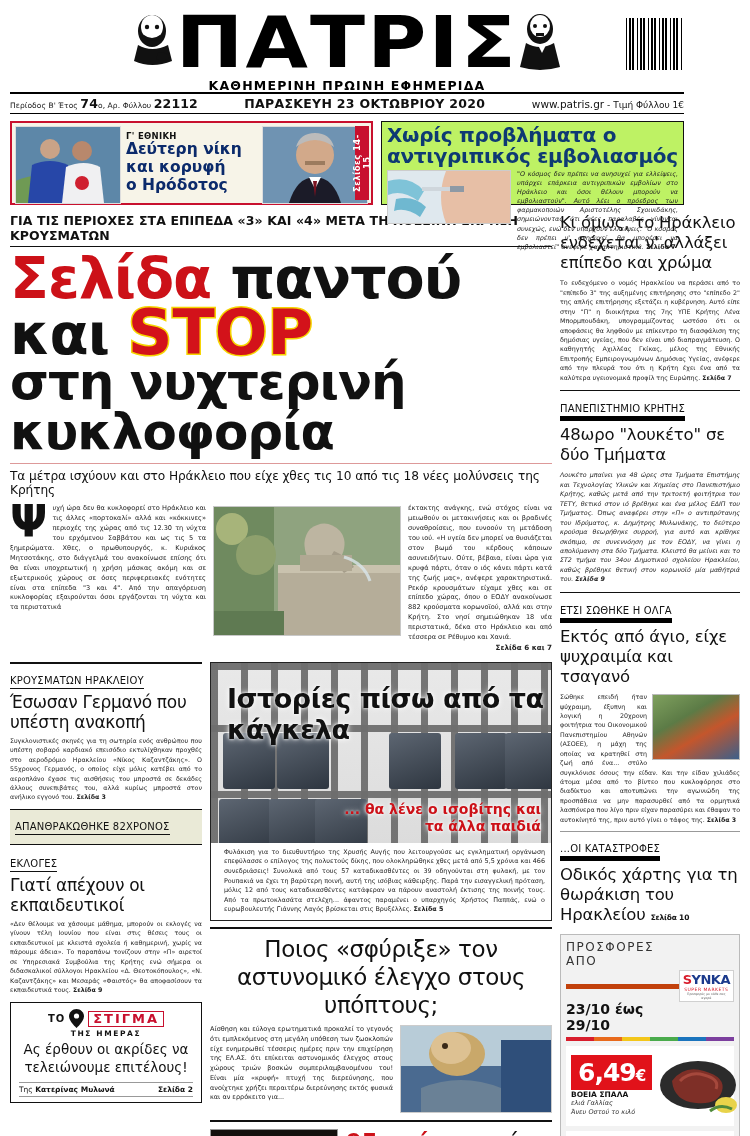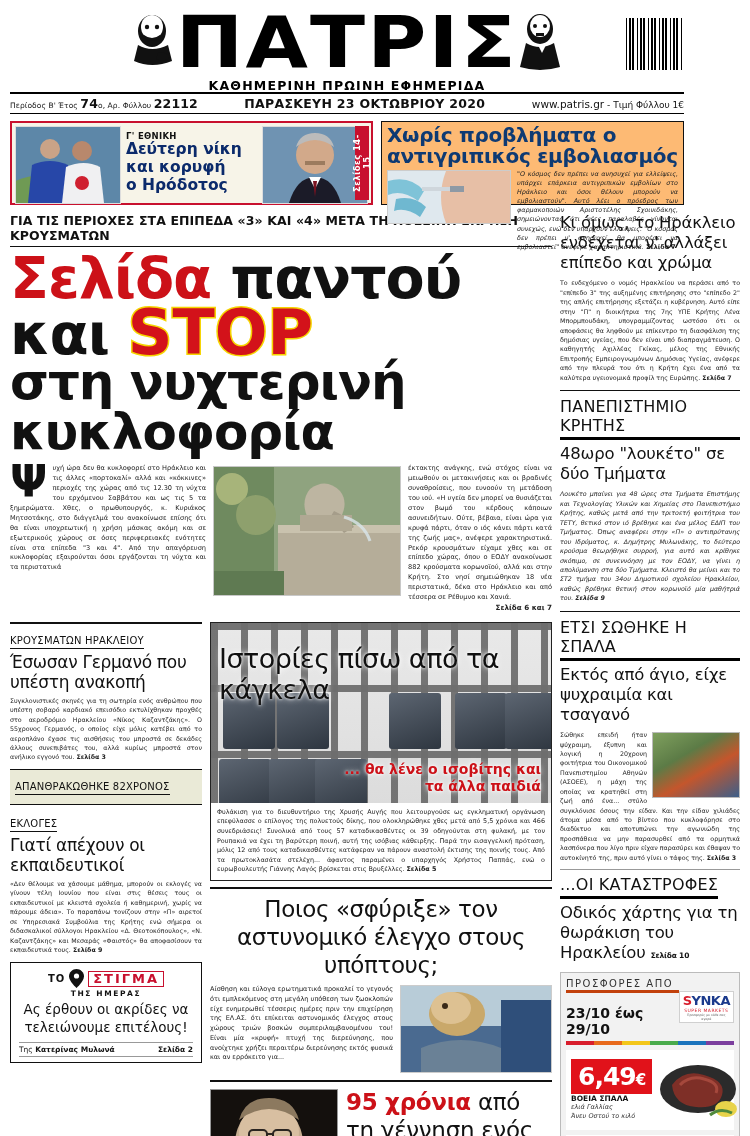--- a/index.html
+++ b/index.html
@@ -72,21 +72,21 @@
   .kicker-sm { font-size: 8.5px; font-weight: 700; letter-spacing: .3px; color:#111; margin-bottom: 0;}
   .teaser-h { font-size: 15.5px; font-weight: 700; color: #0b2a6b; line-height: 1.15; }
   .side-pages {
     writing-mode: vertical-rl; transform: rotate(180deg);
     background: #c8102e; color: #fff; font-size: 8.5px; font-weight: 700;
     padding: 2px 1px; text-align: center; letter-spacing: .4px;
     position: absolute; right: 2px; top: 3px; bottom: 3px; width: 12px;
     display:flex; align-items:center; justify-content:center;
   }
   .teaser-right {
-    border: 1.5px solid #111; background: #fdba74; flex: 1; height: 84px; box-sizing: border-box; padding: 3px 5px;
+    border: 1.5px solid #111; background: #bef264; flex: 1; height: 84px; box-sizing: border-box; padding: 3px 5px;
   }
   .tr-head { font-size: 20px; font-weight: 700; color: #0e3a73; line-height: 1.05; letter-spacing: -.3px; margin-bottom: 3px;}
   .tr-body { display: flex; gap: 6px; }
   .tr-img { width: 122px; height: 52px; flex: 0 0 122px; background: linear-gradient(150deg,#cfe3ee,#9dbfd4 55%,#e2c6b4 100%); border:1px solid #ccc; position:relative; overflow:hidden;}
   .tr-text { font-size: 6.4px; line-height: 1.42; color: #222; font-style: italic; text-align: justify; }
   .tr-text b { font-style: normal; }
 
   
   .grid { display: flex; gap: 8px; margin: 8px 10px 0 10px; }
   .col-main { width: 542px; flex: 0 0 542px; }
@@ -128,21 +128,21 @@
     position: relative; overflow: hidden; border: 1px solid #c8c8c8;
   }
   .pg-ref { font-weight: 700; font-size: 7.2px; }
   .right-align { text-align: right; }
 
   
   .r-head {
     font-size: 16.5px; font-weight: 400; line-height: 1.22; color:#111; letter-spacing:-.2px;
   }
   .r-kicker {
-    font-size: 16px; letter-spacing: .2px; border-bottom: 3px solid #000000;
+    font-size: 10px; letter-spacing: .2px; border-bottom: 5px solid #000000;
     padding-bottom: 2px; margin-bottom: 4px; display:inline-block;
   }
   .r-body { font-size: 6.3px; line-height: 1.5; text-align: justify; color:#222; margin-top: 5px; }
   .r-body.italic { font-style: italic; }
   .rule { border-top: 1.5px solid #111; margin: 8px 0 6px 0; }
   .rule-thin { border-top: 1px solid #999; margin: 7px 0 5px 0; }
   .r-photo {
     float: right; width: 86px; height: 64px; margin: 2px 0 3px 5px;
     background: linear-gradient(150deg,#7fa05e 0%,#5c7b46 35%,#c4562c 60%,#3d5f8a 100%);
     border:1px solid #bbb;
@@ -184,46 +184,46 @@
   .jail {
     height: 180px; position: relative; overflow: hidden;
     background: linear-gradient(180deg,#e9e9e9 0%,#dcdcdc 100%);
   }
   .bars {
     position:absolute; inset:0;
     background: repeating-linear-gradient(90deg, rgba(110,110,110,.95) 0 7px, rgba(255,255,255,0) 7px 30px);
   }
   .bars-h { position:absolute; left:0; right:0; height:7px; background: rgba(110,110,110,.95); }
   .feature-title {
-    position: absolute; left: 8px; top: 20px; font-size: 27px; font-weight: 400; color:#111;
+    position: absolute; left: 16px; top: 20px; font-size: 27px; font-weight: 700; color:#111;
     letter-spacing:-.5px; text-shadow: 0 0 3px #fff, 0 0 6px #fff;
   }
   .feature-sub {
     position: absolute; right: 10px; bottom: 8px; text-align: right;
     color:#cc1118; font-weight:700; font-size: 14px; line-height:1.2;
     text-shadow: 0 0 3px #fff, 0 0 6px #fff;
   }
   .mug { position: absolute; width: 52px; height: 56px; border-radius: 3px; background: linear-gradient(160deg,#5d6672,#2e3640); }
-  .feature-cap { font-size: 6.4px; line-height: 1.5; text-align: justify; padding: 5px 6px; color:#222;}
+  .feature-cap { font-size: 6.4px; line-height: 1.5; text-align: justify; padding: 5px 6px; color:#222;margin-left:7px;}
 
   .mid-block { border-top: 2px solid #111; margin-top: 6px; padding-top: 6px; }
   .mid-head { font-size: 23px; text-align: center; line-height: 1.22; color:#111; letter-spacing:-.4px;}
   .mid-flow { display:flex; gap: 7px; margin-top: 6px; }
   .mid-text { font-size: 6.5px; line-height: 1.5; text-align: justify; color:#222; flex:1;}
   .mid-photo { width: 150px; height: 86px; flex: 0 0 150px; background: linear-gradient(160deg,#c9a46b,#8a6a3e 45%,#2f4f7a 100%); border:1px solid #ccc;}
 
   .bottom-block { border-top: 2px solid #111; margin-top: 7px; padding-top: 7px; display:flex; gap: 8px; }
   .cd-cover { width: 126px; height: 126px; flex: 0 0 126px; background: linear-gradient(155deg,#2b2723,#0f0d0c 60%); border:1px solid #999; position:relative; overflow:hidden;}
   .b-head { font-size: 23px; line-height: 1.2; color:#111; letter-spacing:-.3px;}
   .b-head .red { color:#cc1118; font-weight:700; }
 
   
   .ad-super { border: 1px solid #bbb; margin-top: 8px; background: #f2f2f2; padding: 5px; }
   .ad-top { display:flex; align-items:center; justify-content:space-between; }
-  .ad-offers { font-size: 10px; letter-spacing: 1.5px; color:#333; border-bottom:3px solid #c2410c; padding-bottom:1px;}
+  .ad-offers { font-size: 12px; letter-spacing: 1.5px; color:#333; border-bottom:5px solid #c2410c; padding-bottom:16px;}
   .ad-dates { font-size: 14px; font-weight: 700; color:#111; margin-top:12px;}
   .synka {
     background:#fff; border:1px solid #d0d0d0; padding: 1px 3px; text-align:center;
   }
   .synka .w { font-size: 13px; font-weight: 700; color:#1b3a8c; letter-spacing:-.5px;}
   .synka .w span { color:#d81d2c; }
   .synka .s { font-size: 4.5px; color:#d81d2c; letter-spacing:.5px;}
   .synka .t { font-size: 3.2px; color:#666; }
   .ad-stripe { height: 4px; display:flex; margin: 4px 0 5px 0;}
   .ad-stripe i { flex:1; }
@@ -344,20 +344,21 @@
     <div class="col-main">
 
       <div class="overline">ΓΙΑ ΤΙΣ ΠΕΡΙΟΧΕΣ ΣΤΑ ΕΠΙΠΕΔΑ  «3» ΚΑΙ  «4» ΜΕΤΑ ΤΗ ΧΘΕΣΙΝΗ ΕΚΡΗΞΗ ΚΡΟΥΣΜΑΤΩΝ</div>
 
       <div class="lead-h">
         <span class="red">Σελίδα</span>
         <span class="blk">παντού και</span>
         <span class="stop">STOP</span>
       </div>
       <div class="lead-line2">στη νυχτερινή κυκλοφορία</div>
+      <div class="lead-sub">Τα μέτρα ισχύουν και στο Ηράκλειο που είχε χθες τις 10 από τις 18 νέες μολύνσεις της Κρήτης</div>
 
       <div class="article-flow">
         <div class="art-col art-c1">
           <span class="dropcap">Ψ</span>
           <span>υχή ώρα δεν θα κυκλοφορεί στο Ηράκλειο και τις άλλες «πορτοκαλί» αλλά και «κόκκινες» περιοχές της χώρας από τις 12.30 τη νύχτα του ερχόμενου Σαββάτου και ως τις 5 τα ξημερώματα. Χθες, ο πρωθυπουργός, κ. Κυριάκος Μητσοτάκης, στο διάγγελμά του ανακοίνωσε επίσης ότι θα είναι υποχρεωτική η χρήση μάσκας ακόμη και σε εξωτερικούς χώρους σε όσες περιφερειακές ενότητες είναι στα επίπεδα "3 και 4". Από την απαγόρευση κυκλοφορίας εξαιρούνται όσοι εργάζονται τη νύχτα και τα περιστατικά</span>
         </div>
         <div class="art-c2">
           <div class="photo-statue">
             <svg width="186" height="128" viewBox="0 0 186 128">
               <rect width="186" height="128" fill="#8fa37f"></rect>
@@ -521,21 +522,21 @@
         <div class="r-head">48ωρο "λουκέτο" σε δύο Τμήματα</div>
         <div class="r-body italic">
           <span>Λουκέτο μπαίνει για 48 ώρες στα Τμήματα Επιστήμης και Τεχνολογίας Υλικών και Χημείας στο Πανεπιστήμιο Κρήτης, καθώς μετά από την τριτοετή φοιτήτρια του ΤΕΤΥ, θετικό στον ιό βρέθηκε και ένα μέλος ΕΔΙΠ του Τμήματος. Όπως αναφέρει στην «Π» ο αντιπρύτανης του Ιδρύματος, κ. Δημήτρης Μυλωνάκης, το δεύτερο κρούσμα θεωρήθηκε συρροή, για αυτό και κρίθηκε σκόπιμο, σε συνεννόηση με τον ΕΟΔΥ, να γίνει η απολύμανση στα δύο Τμήματα. Κλειστό θα μείνει και το ΣΤ2 τμήμα του 34ου Δημοτικού σχολείου Ηρακλείου, καθώς βρέθηκε θετική στον κορωνοϊό μία μαθήτριά του.</span>
           <b>Σελίδα 9</b>
         </div>
       </div>
 
       <div class="rule"></div>
 
       <div>
-        <div class="r-kicker">ΕΤΣΙ ΣΩΘΗΚΕ Η ΣΠΑΛΑ</div>
+        <div class="r-kicker">ΕΤΣΙ ΣΩΘΗΚΕ Η ΟΛΓΑ</div>
         <div class="r-head">Εκτός από άγιο, είχε ψυχραιμία και τσαγανό</div>
         <div class="r-body">
           <span class="r-photo"></span>
           <span>Σώθηκε επειδή ήταν ψύχραιμη, έξυπνη και λογική η 20χρονη φοιτήτρια του Οικονομικού Πανεπιστημίου Αθηνών (ΑΣΟΕΕ), η μάχη της οποίας να κρατηθεί στη ζωή από ένα... στύλο συγκλόνισε όσους την είδαν. Και την είδαν χιλιάδες άτομα μέσα από το βίντεο που κυκλοφόρησε στο διαδίκτυο και αποτυπώνει την αγωνιώδη της προσπάθεια να μην παρασυρθεί από τα ορμητικά λασπόνερα που λίγο πριν είχαν παρασύρει και έθαψαν το αυτοκίνητό της, πριν αυτό γίνει ο τάφος της.</span>
           <b>Σελίδα 3</b>
         </div>
       </div>
 
       <div class="rule-thin"></div>
 

